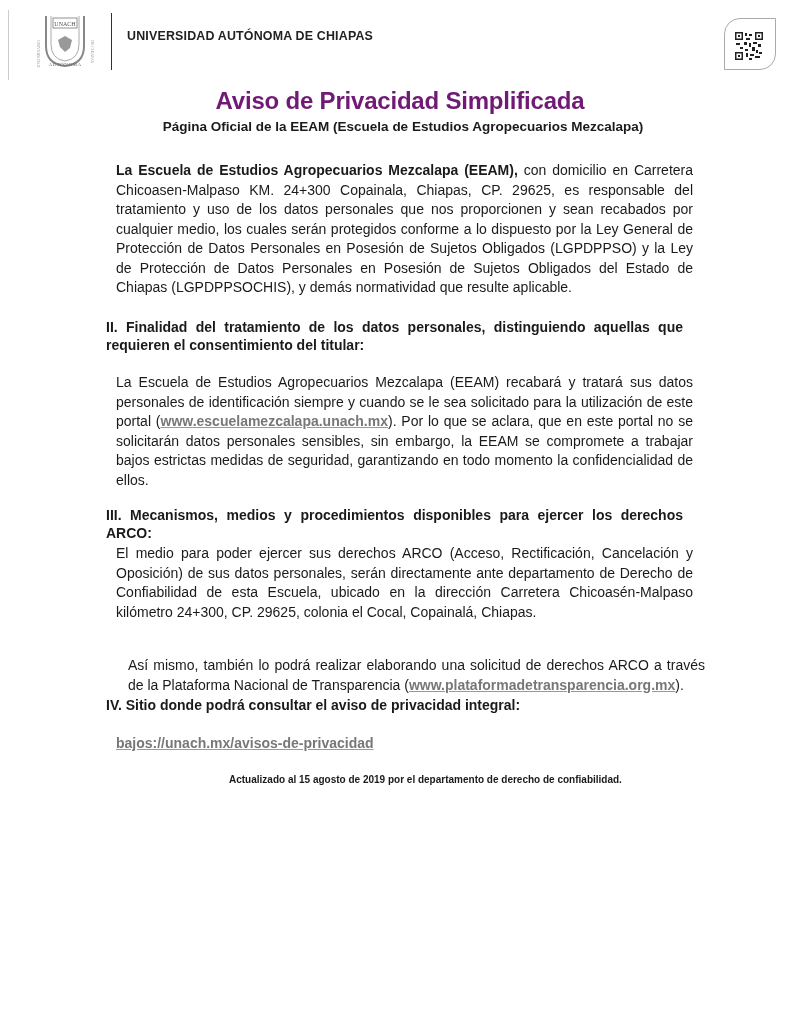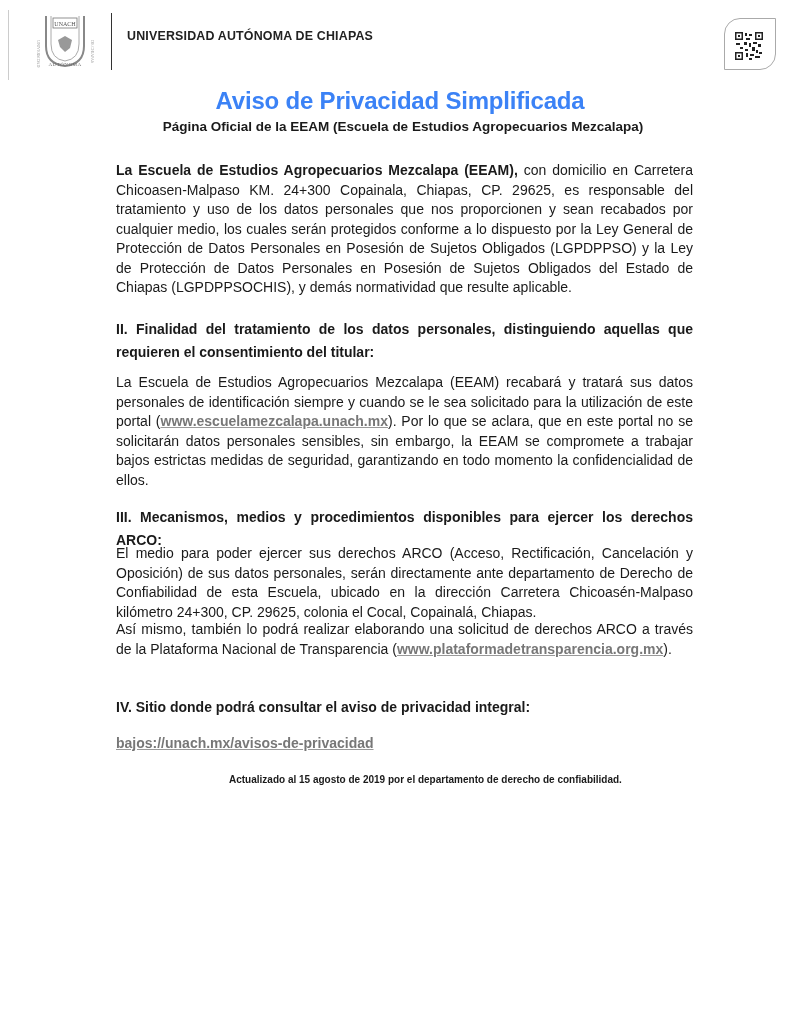--- a/index.html
+++ b/index.html
@@ -9,27 +9,27 @@
   .logo { position: absolute; left: 32px; top: 10px; width: 66px; height: 62px; }
   .logo-caption { position: absolute; left: 38px; top: 62px; width: 54px; font-family: "Liberation Serif", serif;
                   font-size: 5px; letter-spacing: 0.5px; color: #666; text-align: center; }
   .vrule { position: absolute; left: 111px; top: 13px; width: 1px; height: 57px; background: #333; }
   .univ { position: absolute; left: 127px; top: 28px; font-weight: bold; font-size: 13.5px;
           letter-spacing: 0.2px; color: #222; transform: scaleX(0.92); transform-origin: left; }
   .qr-wrap { position: absolute; left: 724px; top: 18px; width: 50px; height: 50px;
              border: 1px solid #aaa; border-radius: 16px 0 16px 0; background: #fff; }
   .qr { position: absolute; left: 10px; top: 13px; width: 28px; height: 28px; }
   .title { position: absolute; left: 0; width: 800px; top: 87px; text-align: center;
-           font-size: 24px; font-weight: bold; color: #3b82f6; letter-spacing: -0.2px; }
+           font-size: 24px; font-weight: bold; color: #701a75; letter-spacing: -0.2px; }
   .subtitle { position: absolute; left: 0; width: 800px; top: 119px; text-align: center;
               font-size: 13.5px; font-weight: bold; color: #1a1a1a; padding-left: 6px; box-sizing: border-box; }
   .para { position: absolute; left: 116px; width: 577px; font-size: 14px; line-height: 19.5px;
           text-align: justify; color: #1a1a1a; margin: 0; }
   .para b, .heading { font-weight: bold; }
-  .heading { position: absolute; left: 116px; width: 577px; font-size: 14px; line-height: 23px;
+  .heading { position: absolute; left: 106px; width: 577px; font-size: 14px; line-height: 18px;
              text-align: justify; color: #1a1a1a; margin: 0; }
   .link { color: #777; text-decoration: underline; text-decoration-color: #999; font-weight: bold; }
   .footer-note { position: absolute; left: 229px; top: 774px; font-size: 10px; font-weight: bold; color: #1a1a1a; }
 </style>
 </head>
 <body>
 
 <div class="left-edge"></div>
 
 <svg class="logo" viewBox="0 0 66 62">
@@ -80,18 +80,18 @@
 <div class="title">Aviso de Privacidad Simplificada</div>
 <div class="subtitle">Página Oficial de la EEAM (Escuela de Estudios Agropecuarios Mezcalapa)</div>
 
 <p class="para" style="top:161px;"><b>La Escuela de Estudios Agropecuarios Mezcalapa (EEAM),</b><span> con domicilio en Carretera Chicoasen-Malpaso KM. 24+300 Copainala, Chiapas, CP. 29625, es responsable del tratamiento y uso de los datos personales que nos proporcionen y sean recabados por cualquier medio, los cuales serán protegidos conforme a lo dispuesto por la Ley General de Protección de Datos Personales en Posesión de Sujetos Obligados (LGPDPPSO) y la Ley de Protección de Datos Personales en Posesión  de Sujetos Obligados del Estado de Chiapas (LGPDPPSOCHIS), y demás normatividad que resulte aplicable.</span></p>
 
 <p class="heading" style="top:318px;">II. Finalidad del tratamiento de los datos personales, distinguiendo aquellas que requieren el consentimiento del titular:</p>
 <p class="para" style="top:373px;"><span>La Escuela de Estudios Agropecuarios Mezcalapa (EEAM) recabará y tratará sus datos personales de identificación siempre y cuando se le sea solicitado para la utilización de este portal (</span><a class="link">www.escuelamezcalapa.unach.mx</a><span>). Por lo que se aclara, que en este portal no se solicitarán datos personales sensibles, sin embargo, la EEAM se compromete a trabajar bajos estrictas medidas de seguridad, garantizando en todo momento la confidencialidad de ellos.</span></p>
 
 <p class="heading" style="top:506px;">III. Mecanismos, medios y procedimientos disponibles para ejercer los derechos ARCO:</p>
 <p class="para" style="top:544px;">El medio para poder ejercer sus derechos ARCO (Acceso, Rectificación, Cancelación y Oposición) de sus datos personales, serán directamente ante departamento de Derecho de Confiabilidad de esta Escuela, ubicado en la dirección Carretera Chicoasén-Malpaso kilómetro 24+300, CP. 29625, colonia el Cocal, Copainalá, Chiapas.</p>
-<p class="para" style="top:620px;"><span>Así mismo, también lo podrá realizar elaborando una solicitud de derechos ARCO a través de la Plataforma Nacional de Transparencia (</span><a class="link">www.plataformadetransparencia.org.mx</a><span>).</span></p>
+<p class="para" style="top:656px;margin-left:12px;"><span>Así mismo, también lo podrá realizar elaborando una solicitud de derechos ARCO a través de la Plataforma Nacional de Transparencia (</span><a class="link">www.plataformadetransparencia.org.mx</a><span>).</span></p>
 
 <p class="heading" style="top:696px;">IV. Sitio donde podrá consultar el aviso de privacidad integral:</p>
 <p class="para" style="top:734px;"><a class="link">bajos://unach.mx/avisos-de-privacidad</a></p>
 
 <div class="footer-note">Actualizado al 15 agosto de 2019 por el departamento de derecho de confiabilidad.</div>
 
 </body></html>

